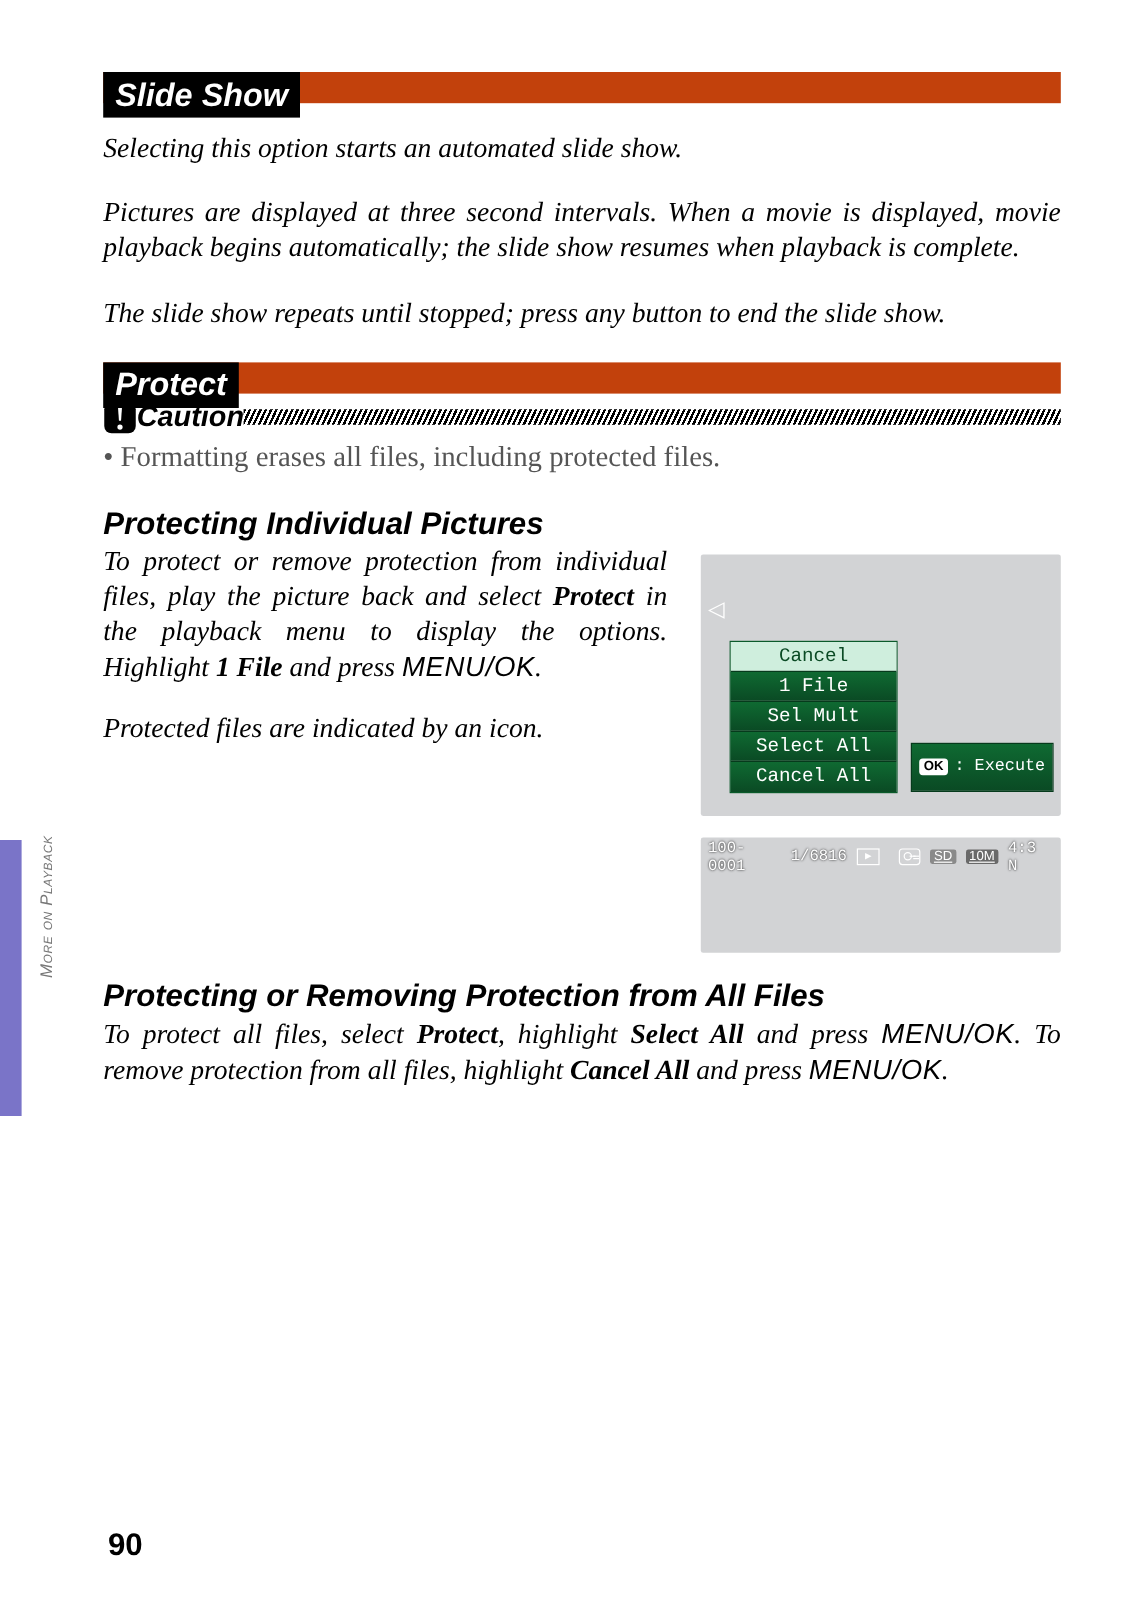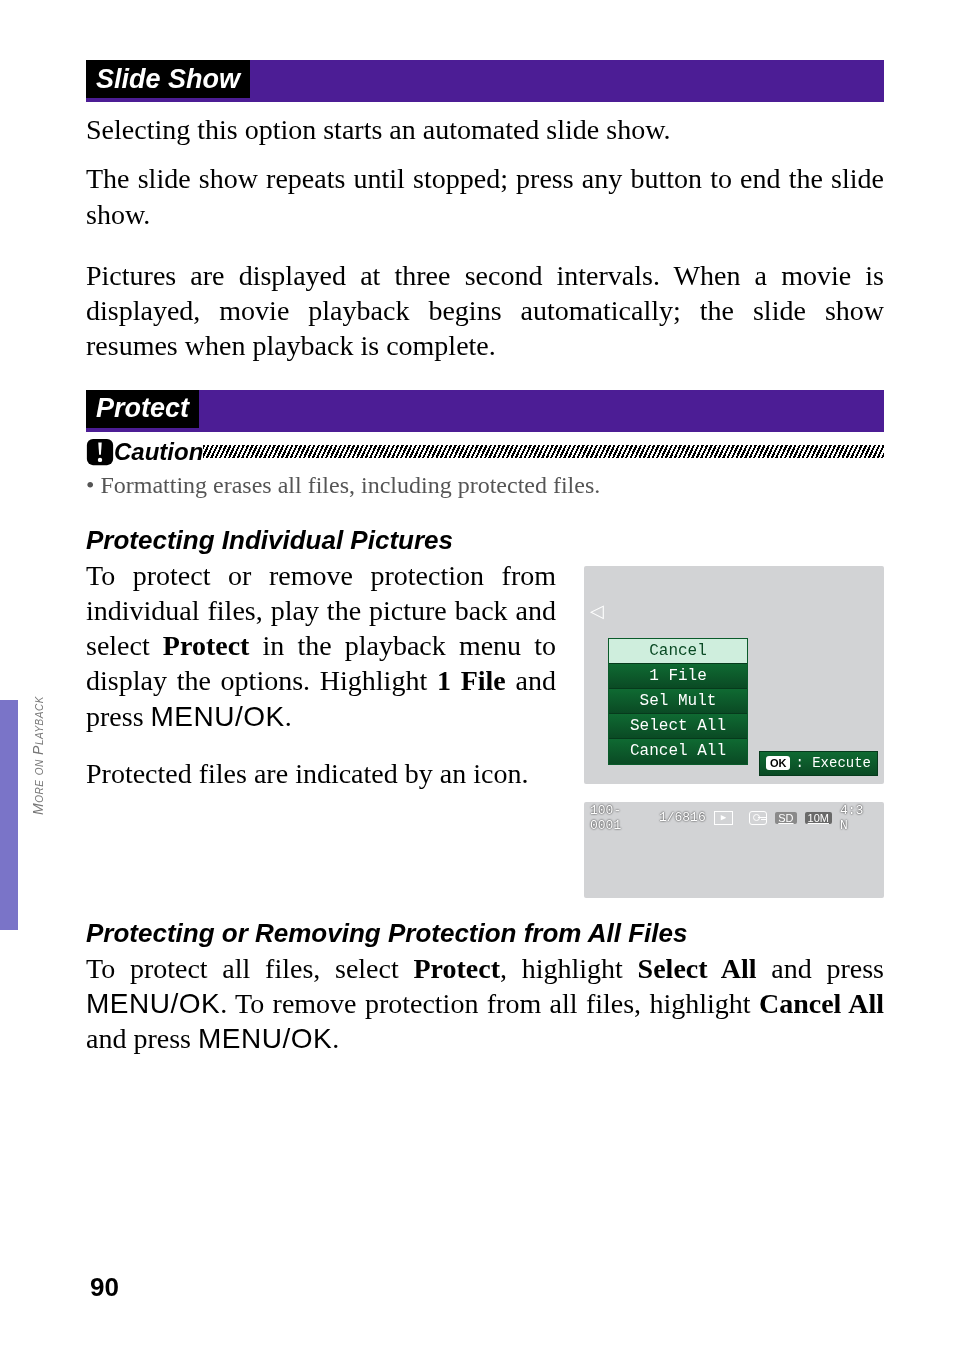--- a/index.html
+++ b/index.html
@@ -11,45 +11,46 @@
     font-family: Georgia, "Times New Roman", serif;
     position: relative;
     color: #000;
   }
   .page {
     padding: 56px 70px 50px 86px;
     position: relative;
     height: 100%;
   }
   .section-bar {
-    background: #4c1d95;
-    height: 42px;
+    background: #c2410c;
+    height: 26px;
     width: 100%;
     position: relative;
     margin-top: 4px;
   }
   .section-bar .label-box {
     position: absolute;
     left: 0;
     top: 0;
     height: 38px;
     background: #000;
     color: #fff;
     font-family: Arial, Helvetica, sans-serif;
     font-weight: 700;
     font-style: italic;
     font-size: 27px;
     padding: 0 10px 0 10px;
     display: flex;
     align-items: center;
   }
   .body-para {
-    font-size: 28px;
+    font-size: 23px;
     line-height: 1.26;
-    margin: 10px 0 26px 0;
+    margin: 24px 0 26px 0;
+    font-style: italic;
   }
   .body-para.justify { text-align: justify; }
   .body-para.nm { margin-bottom: 14px; }
   .caution-row {
     display: flex;
     align-items: center;
     gap: 0;
     margin-top: 6px;
   }
   .caution-word {
@@ -109,24 +110,24 @@
     color:#fff;
   }
   .menu-item.sel { background:#cfeedd; color:#0a4a24; }
   .menu-item:last-child { border-bottom:none; }
   .left-arrow {
     position:absolute; left:6px; top:34px;
     font-size:18px; color:#fff;
     font-family: Arial, sans-serif;
   }
   .execute-box {
-    position:absolute; right:6px; bottom:8px;
+    position:absolute; right:6px; bottom:20px;
     background: linear-gradient(#0f6a32,#0a4a24);
     border:1px solid #063a1c;
-    height:25px; padding:0 6px;
+    height:41px; padding:0 6px;
     display:flex; align-items:center; gap:5px;
     font-size:14px; color:#fff;
   }
   .ok-pill {
     background:#fff; color:#000; border-radius:3px;
     font-family: Arial, sans-serif; font-size:11px; font-weight:700;
     padding:0 4px; line-height:14px;
   }
   .pb-top {
     position:absolute; left:6px; right:6px; top:6px; height:20px;
@@ -199,22 +200,22 @@
   <div class="bar"></div>
   <div class="txt">More on Playback</div>
 </div>
 
 <div class="page">
 
   <div class="section-bar">
     <div class="label-box">Slide Show</div>
   </div>
   <p class="body-para nm">Selecting this option starts an automated slide show.</p>
+  <p class="body-para justify">Pictures are displayed at three second intervals. When a movie is displayed, movie playback begins automatically; the slide show resumes when playback is complete.</p>
   <p class="body-para justify">The slide show repeats until stopped; press any button to end the slide show.</p>
-  <p class="body-para justify">Pictures are displayed at three second intervals. When a movie is displayed, movie playback begins automatically; the slide show resumes when playback is complete.</p>
 
   <div class="section-bar" style="margin-top:0px;">
     <div class="label-box">Protect</div>
   </div>
 
   <div class="caution-row">
     <svg class="caution-icon" viewBox="0 0 32 32">
       <rect x="1" y="1" width="30" height="30" rx="7" ry="7" fill="#000"></rect>
       <path d="M14 5 h4 l-1 14 h-2 z" fill="#fff"></path>
       <circle cx="16" cy="25" r="2.5" fill="#fff"></circle>

